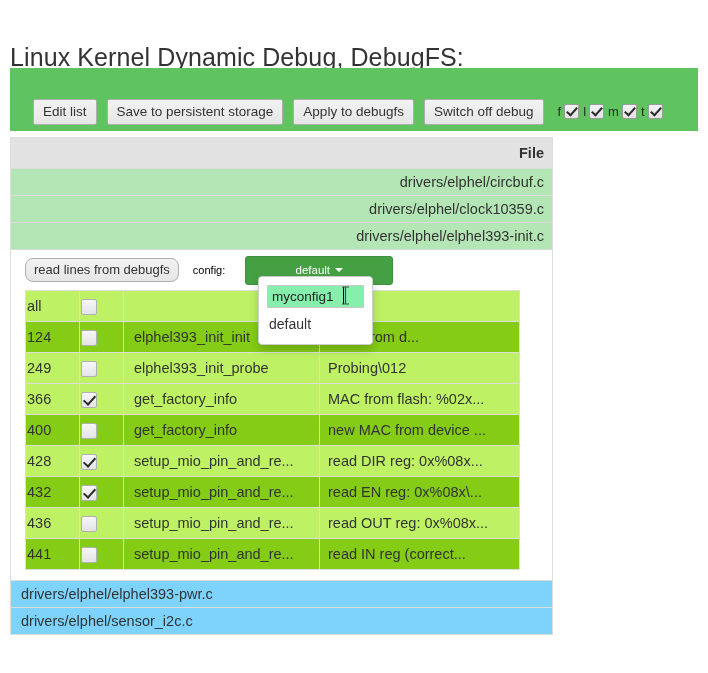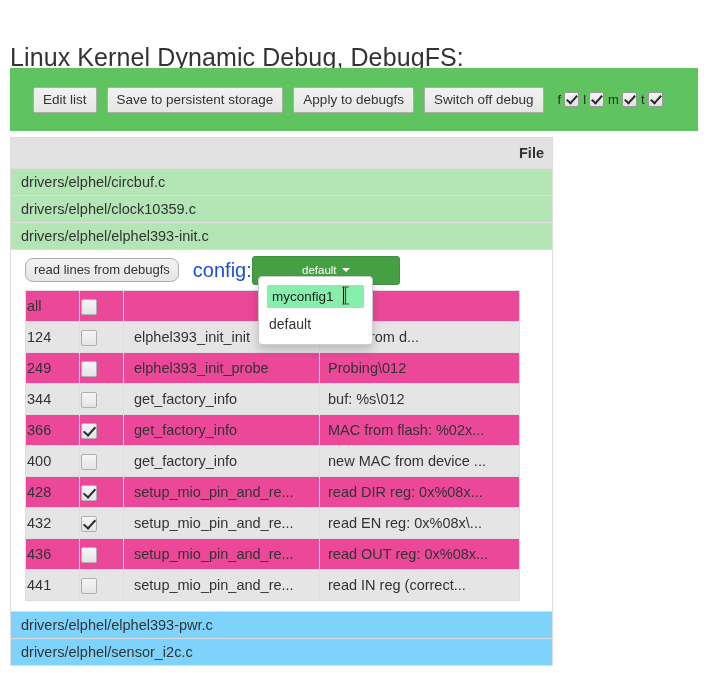--- a/index.html
+++ b/index.html
@@ -40,21 +40,21 @@
     top: 68px;
     width: 688px;
     height: 63px;
     background: #5fc35f;
     box-sizing: border-box;
   }
 
   .toolbar-row {
     position: absolute;
     left: 0;
-    top: 0;
+    top: 12px;
     width: 100%;
     height: 100%;
     display: flex;
     align-items: center;
     padding-left: 23px;
     box-sizing: border-box;
   }
 
   .btn {
     background: linear-gradient(to bottom, #f2f2f2 0%, #e6e6e6 100%);
@@ -138,20 +138,21 @@
     padding: 7px 8px 7px 10px;
     height: 29px;
     text-align: right;
   }
   .file-table td.file-row {
     background: #b4e5b4;
     padding: 5px 8px 5px 10px;
     height: 25px;
     color: #333333;
     font-size: 14.5px;
+    text-align: right;
   }
   .file-table td.detail-cell {
     background: #ffffff;
     padding: 0;
     border-top: 1px solid #dddddd;
     border-bottom: 1px solid #dddddd;
   }
 
   
   .detail-controls {
@@ -167,23 +168,23 @@
     border-radius: 8px;
     font-size: 13px;
     color: #333333;
     padding: 3px 8px 4px 8px;
     line-height: 15px;
     cursor: pointer;
     white-space: nowrap;
   }
   .config-label {
     margin-left: 14px;
-    margin-right: 0;
-    font-size: 20px;
-    color: #1d4ed8;
+    margin-right: 20px;
+    font-size: 11px;
+    color: #000000;
     white-space: nowrap;
   }
   .dropdown-wrap {
     position: relative;
   }
   .btn-config {
     background: #45a044;
     border: 1px solid #3e9140;
     border-radius: 3px;
     color: #ffffff;
@@ -281,22 +282,22 @@
     color: #333333;
     font-weight: normal;
     overflow: hidden;
     white-space: nowrap;
   }
   .col-line   { width: 54px;  text-align: center; }
   .col-check  { width: 44px;  text-align: center; }
   .col-func   { width: 196px; text-align: left; padding-left: 10px; }
   .col-desc   { width: 200px; text-align: left; padding-left: 8px; }
 
-  .lines-table tr.odd  td { background: #ec4899; }
-  .lines-table tr.even td { background: #e5e5e5; }
+  .lines-table tr.odd  td { background: #bef264; }
+  .lines-table tr.even td { background: #84cc16; }
 
   .cb-sm {
     width: 16px;
     height: 16px;
     border: 1px solid #b0b0b0;
     border-radius: 2px;
     background: linear-gradient(to bottom, #f6f6f6 0%, #e4e4e4 100%);
     display: inline-block;
     position: relative;
     box-sizing: border-box;
@@ -403,26 +404,20 @@
                   <td class="col-desc">s line from d...</td>
                 </tr>
 
                 <tr class="odd">
                   <td class="col-line">249</td>
                   <td class="col-check"><span class="cb-sm"></span></td>
                   <td class="col-func">elphel393_init_probe</td>
                   <td class="col-desc">Probing\012</td>
                 </tr>
 
-                <tr class="even">
-                  <td class="col-line">344</td>
-                  <td class="col-check"><span class="cb-sm"></span></td>
-                  <td class="col-func">get_factory_info</td>
-                  <td class="col-desc">buf: %s\012</td>
-                </tr>
 
                 <tr class="odd">
                   <td class="col-line">366</td>
                   <td class="col-check"><span class="cb-sm checked"></span></td>
                   <td class="col-func">get_factory_info</td>
                   <td class="col-desc">MAC from flash: %02x...</td>
                 </tr>
 
                 <tr class="even">
                   <td class="col-line">400</td>

